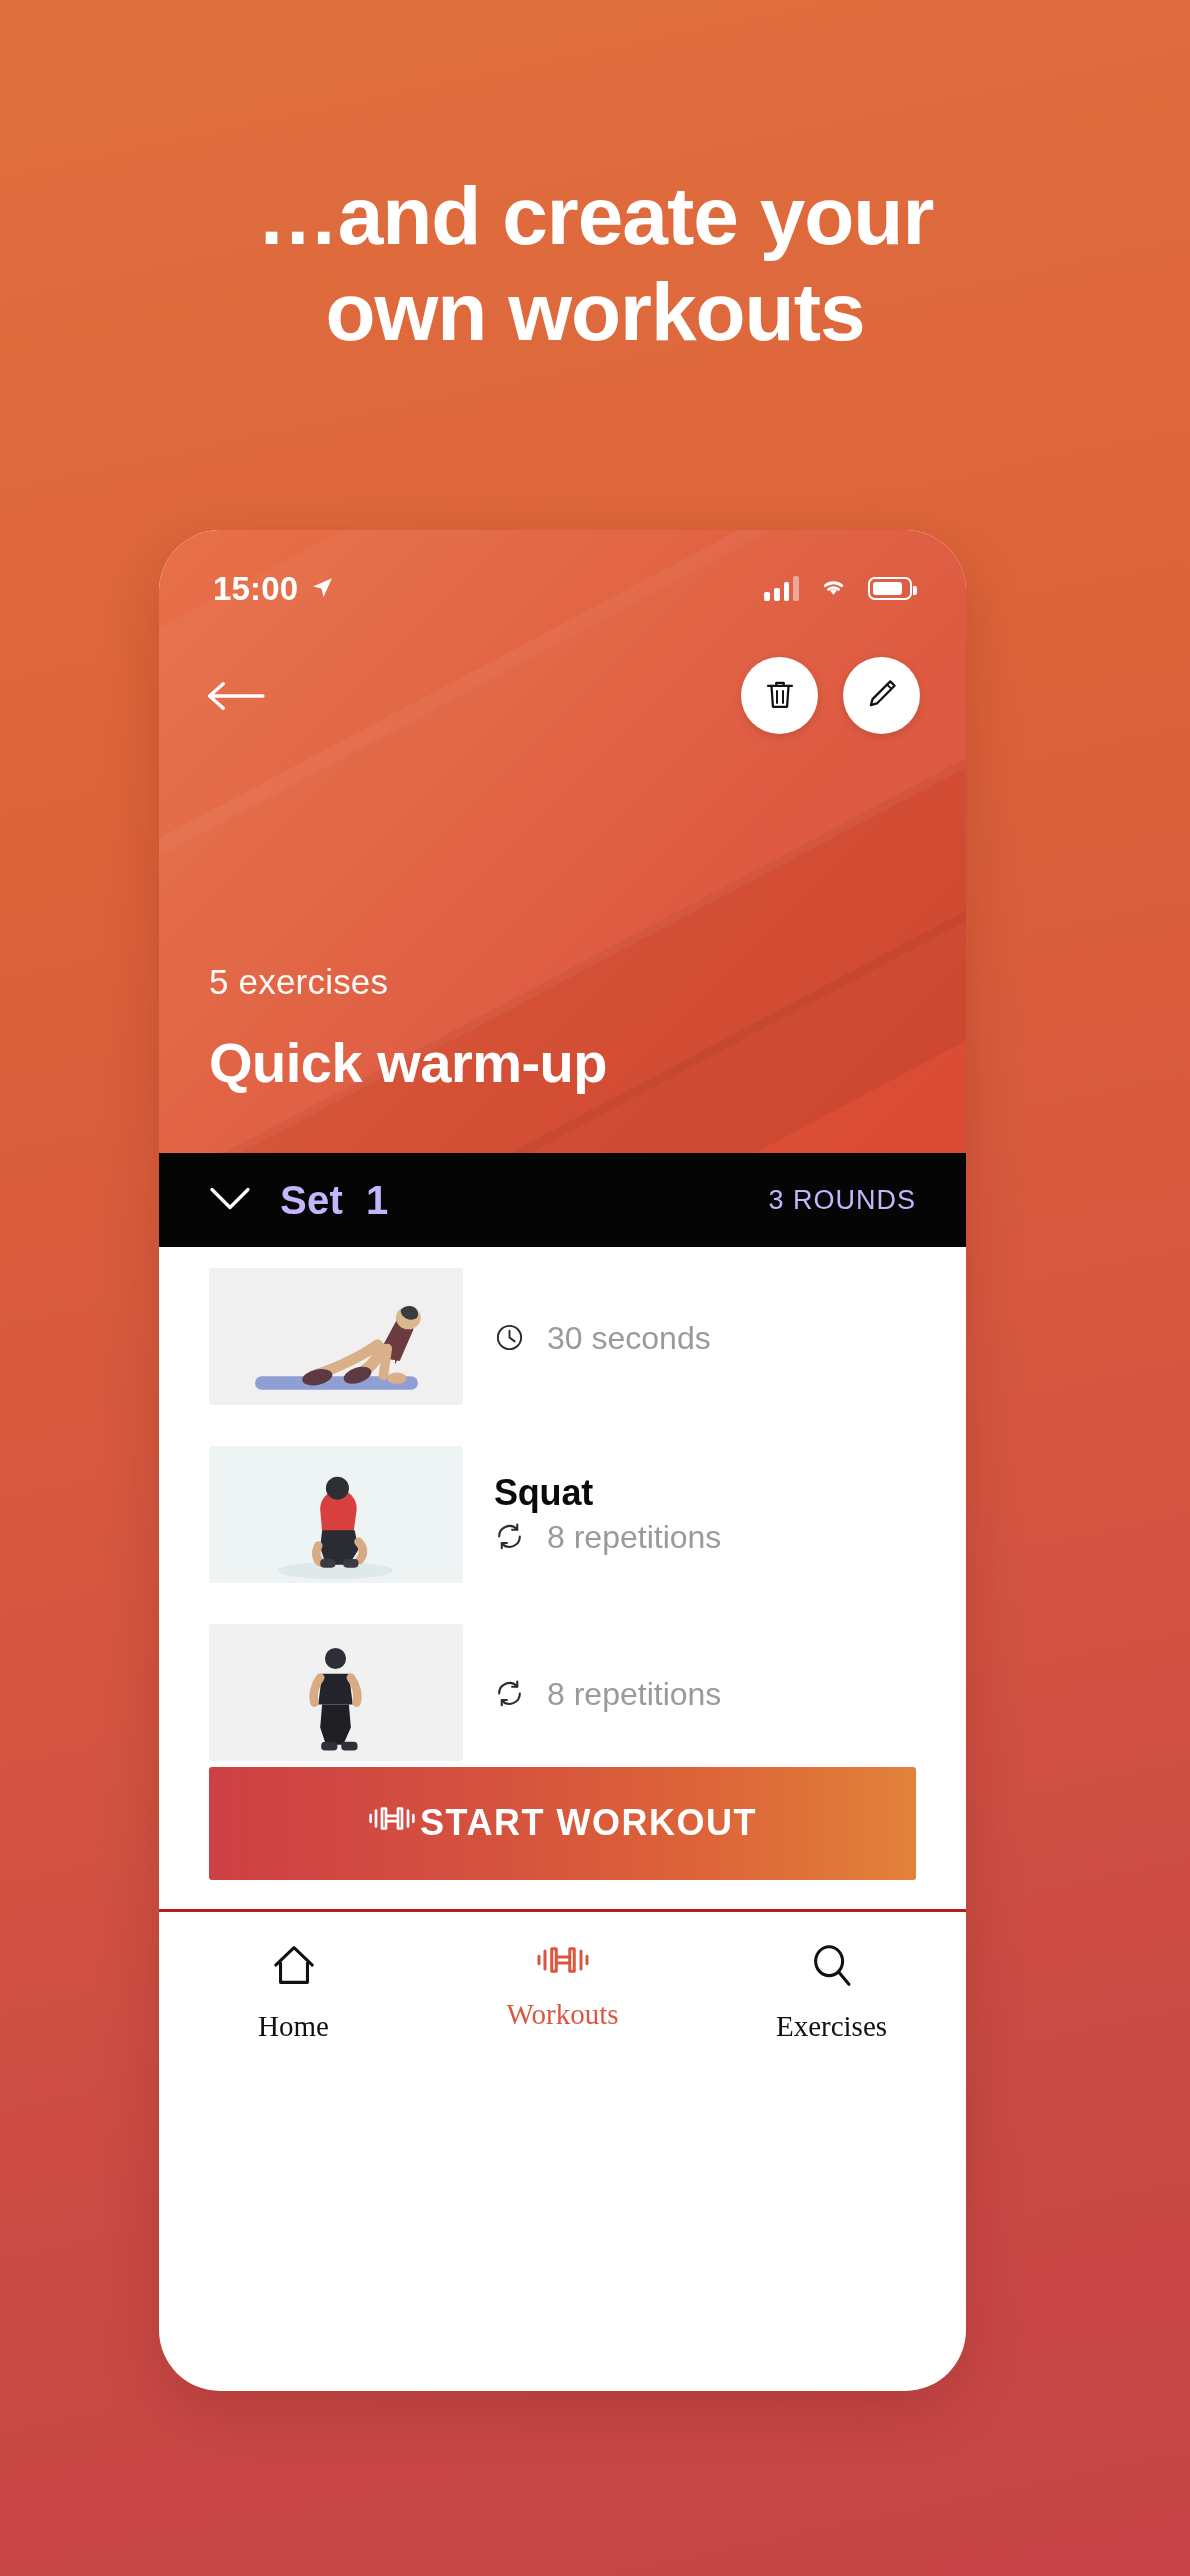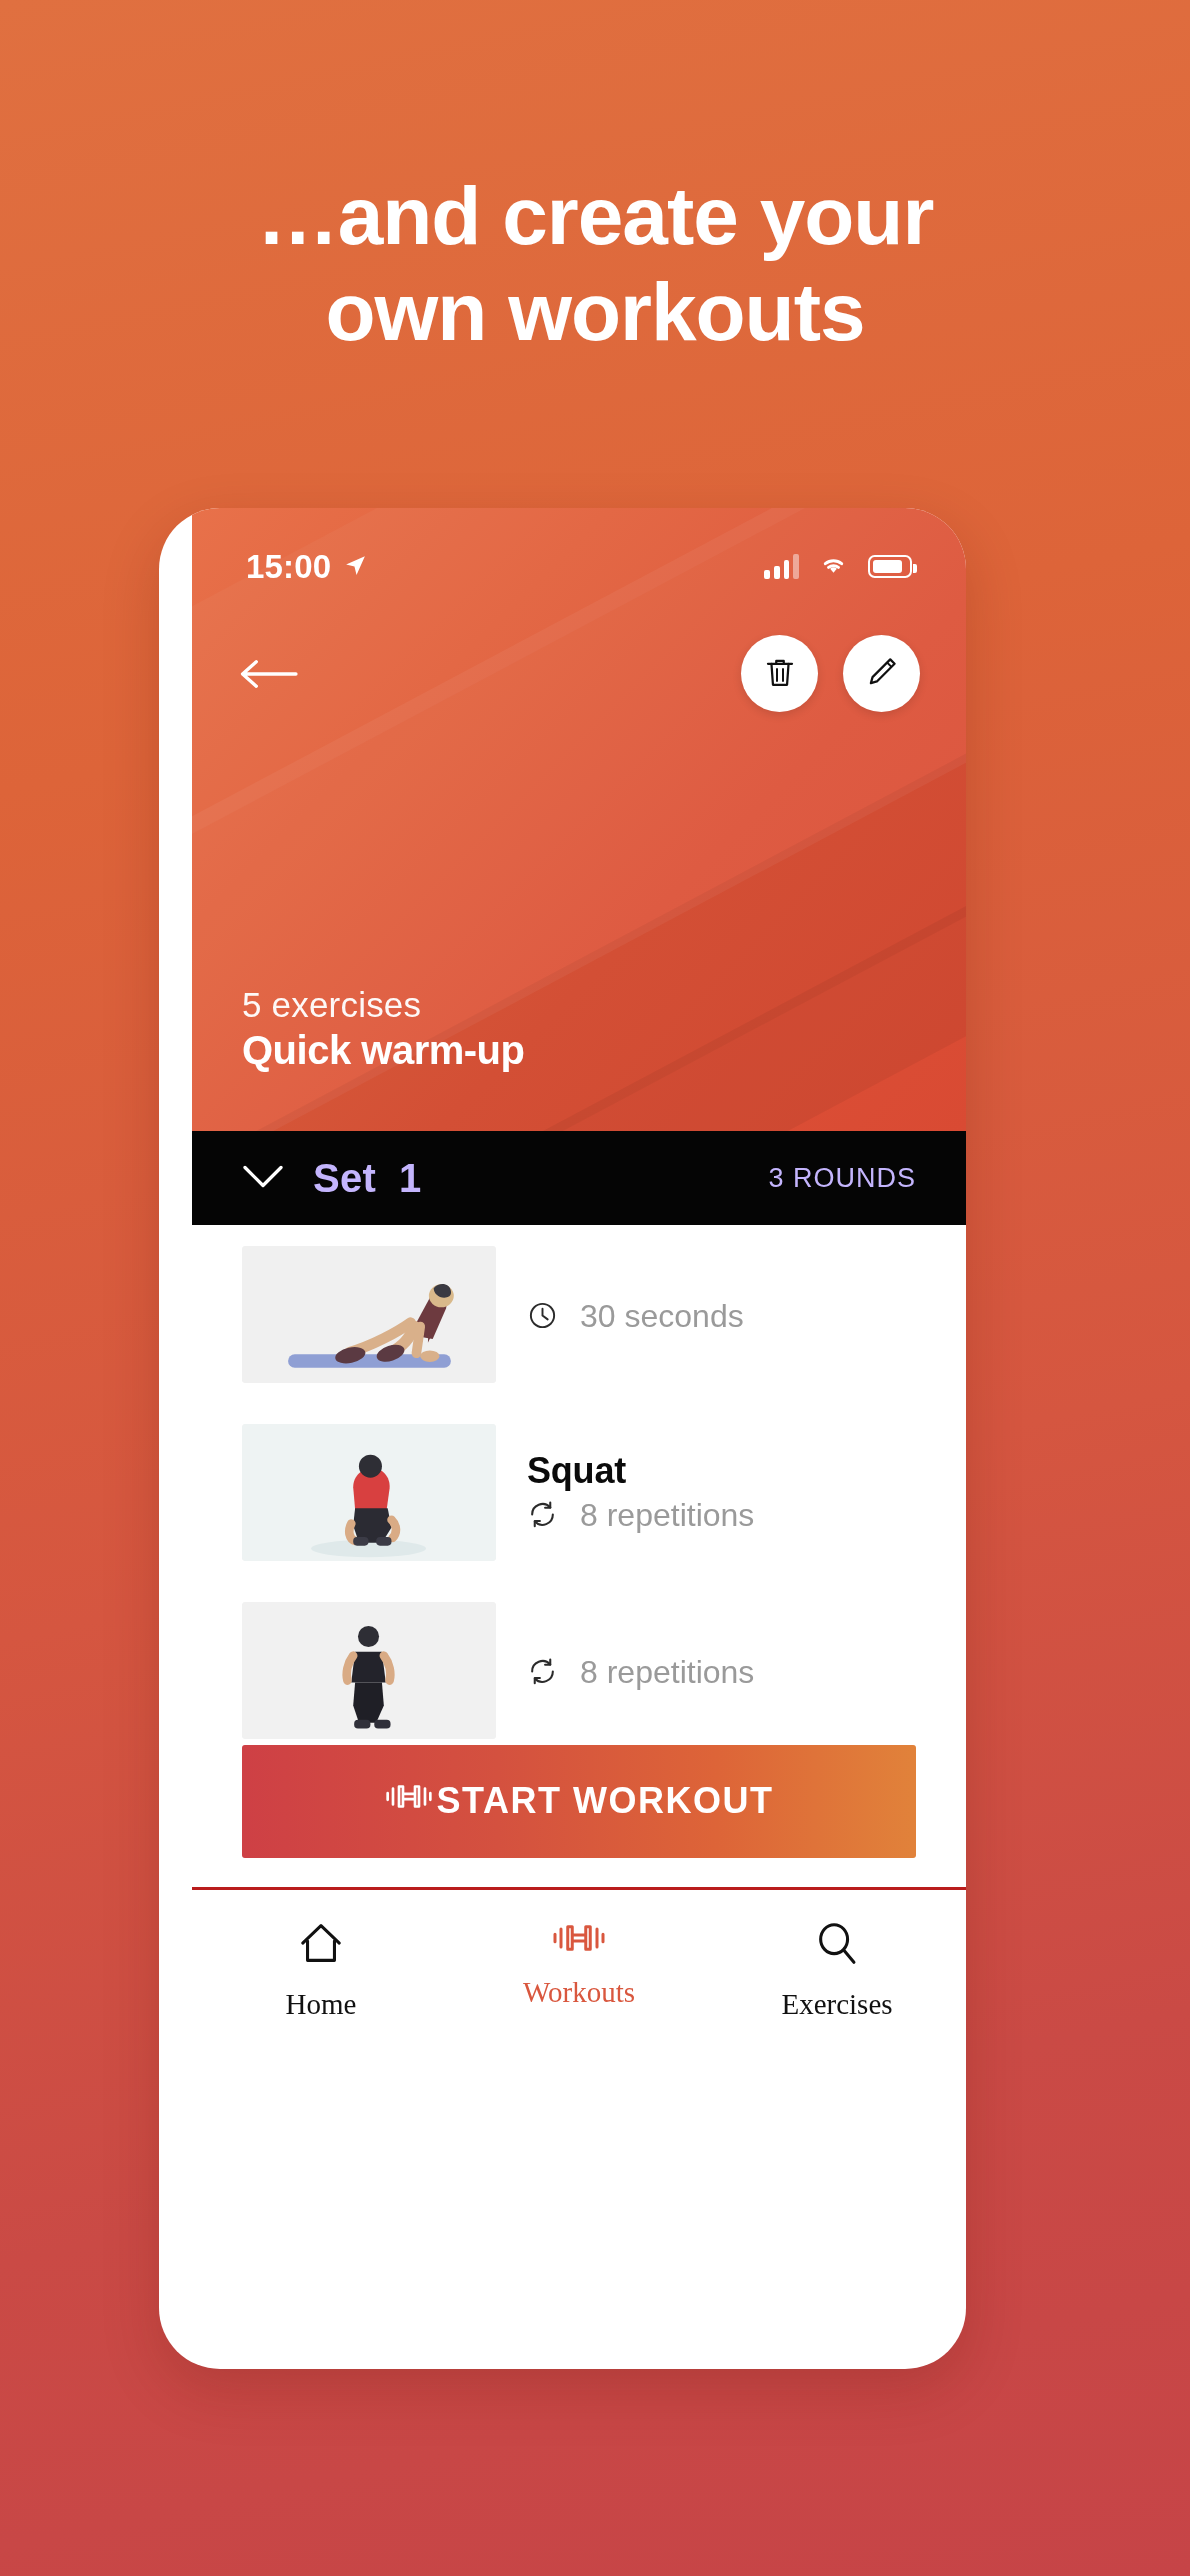--- a/index.html
+++ b/index.html
@@ -13,26 +13,25 @@
   
   .promo-headline{
     position:absolute; top:168px; left:0; width:1190px;
     text-align:center; color:#fff;
     font-size:82px; line-height:1.17; font-weight:700;
     letter-spacing:-1px; white-space:pre-line;
   }
 
   
   .phone{
-    position:absolute; left:159px; top:508px;
+    position:absolute; left:159px; top:530px;
     width:807px; height:1861px;
     border-radius:61px; overflow:hidden;
     background:#fff;
     box-shadow:0 21px 58px rgba(90,20,10,.20);
-    padding-left:33px;
   }
 
   
   .hero{
     position:relative; height:623px; width:100%;
     background:linear-gradient(135deg,#E8714A 0%,#E2633F 30%,#DD5338 62%,#D94A33 100%);
     overflow:hidden;
   }
   .hero-stripe{ position:absolute; background:rgba(255,255,255,.05); pointer-events:none; }
   .s1{ width:1438px; height:316px; left:-316px; top:115px; transform:rotate(-28deg); }
@@ -68,21 +67,21 @@
   .nav-actions{ display:flex; gap:25px; }
   .circle-btn{
     width:77px; height:77px; border-radius:50%; background:#fff;
     display:flex; align-items:center; justify-content:center;
     box-shadow:0 2.9px 9.6px rgba(0,0,0,.12);
   }
 
   
   .hero-text{ position:absolute; left:50px; bottom:58px; z-index:5; color:#fff; }
   .hero-sub{ font-size:35px; font-weight:400; opacity:.96; letter-spacing:0.2px; }
-  .hero-title{ font-size:40px; font-weight:700; margin-top:3px; letter-spacing:-0.5px; }
+  .hero-title{ font-size:56px; font-weight:700; margin-top:28px; letter-spacing:-0.5px; }
 
   
   .setbar{
     height:94px; background:#050505; color:#c4b5fd;
     display:flex; align-items:center; justify-content:space-between;
     padding:0 50px;
   }
   .set-left{ display:flex; align-items:center; gap:29px; }
   .set-label{ font-size:40px; font-weight:700; letter-spacing:0.3px; }
   .set-rounds{ font-size:27px; font-weight:500; letter-spacing:1px; }

